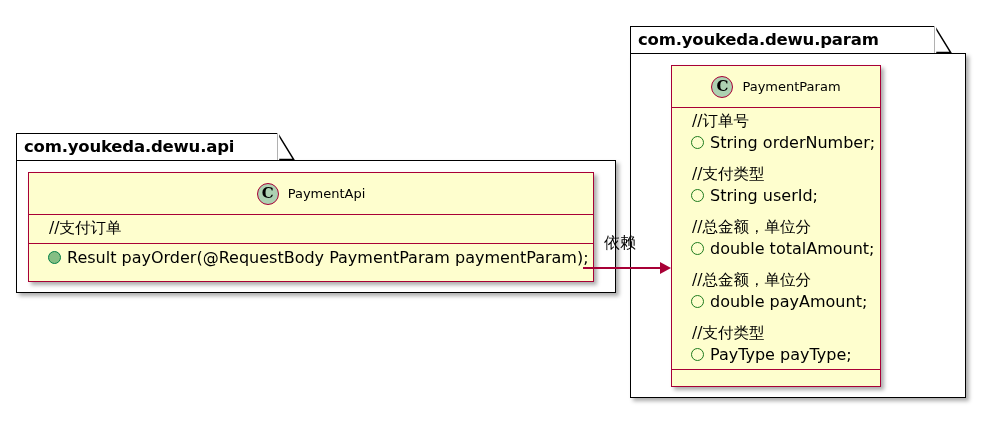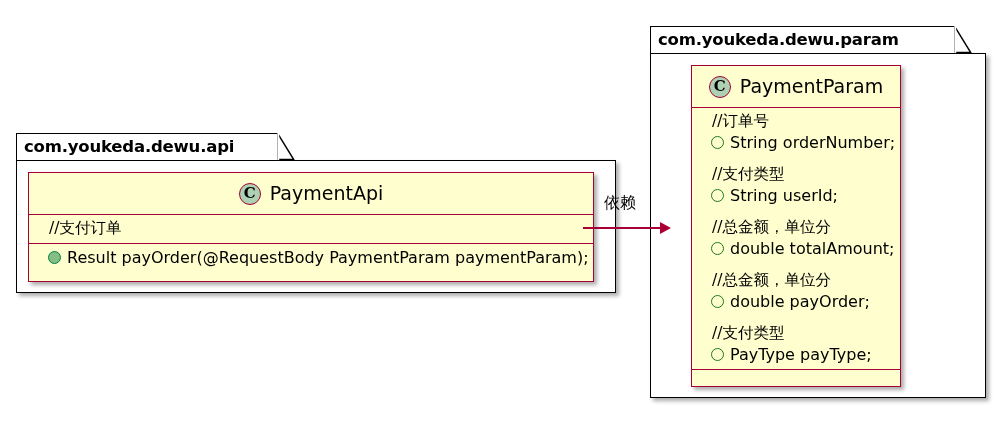--- a/index.html
+++ b/index.html
@@ -93,21 +93,21 @@
   }
   .class-icon span {
     font-family: "DejaVu Serif", serif;
     font-size: 15px;
     font-weight: bold;
     color: #000000;
     line-height: 1;
     margin-top: -1px;
   }
   .class-name {
-    font-size: 19px;
+    font-size: 13px;
     color: #000000;
     white-space: nowrap;
     line-height: 1;
   }
 
   .compartment {
     box-sizing: border-box;
     padding: 3px 0 4px 0;
   }
   .compartment + .compartment {
@@ -154,20 +154,21 @@
   }
   .marker.package-hollow {
     background: transparent;
     border: 1.6px solid #1E7B1E;
   }
 
   
   .edge {
     position: absolute;
     z-index: 5;
+    margin-top: 40px;
   }
   .edge-line {
     position: absolute;
     height: 1.6px;
     background: #A80036;
   }
   .edge-head {
     position: absolute;
     width: 0;
     height: 0;
@@ -217,21 +218,21 @@
 
       <div class="compartment">
         <div class="member-row">
           <span class="marker public-filled"></span>
           <span class="member-text">Result payOrder(@RequestBody PaymentParam paymentParam);</span>
         </div>
       </div>
     </div>
   </div>
 
-  <div class="package" style="left:630px; top:26px; width:336px; height:305px;margin-left:20px;">
+  <div class="package" style="left:630px; top:26px; width:336px; height:305px;">
 
     <div class="pkg-tab" style="width:305px;">
       <span class="pkg-tab-label">com.youkeda.dewu.param</span>
     </div>
     <svg class="pkg-tab-corner" style="left:304px;" width="18" height="29" viewBox="0 0 18 29">
       <polygon points="0.5,0.75 17,27.5 0.5,27.5" fill="#ffffff" stroke="#000000" stroke-width="1.5"></polygon>
       <rect x="0" y="0" width="2" height="28" fill="#ffffff"></rect>
     </svg>
 
     <div class="pkg-body" style="top:27px; width:336px; height:345px;"></div>
@@ -272,21 +273,21 @@
           <span class="marker package-hollow"></span>
           <span class="member-text">double totalAmount;</span>
         </div>
         <div class="spacer-row"></div>
 
         <div class="member-row comment-row">
           <span class="member-text">//总金额，单位分</span>
         </div>
         <div class="member-row">
           <span class="marker package-hollow"></span>
-          <span class="member-text">double payOrder;</span>
+          <span class="member-text">double payAmount;</span>
         </div>
         <div class="spacer-row"></div>
 
         <div class="member-row comment-row">
           <span class="member-text">//支付类型</span>
         </div>
         <div class="member-row">
           <span class="marker package-hollow"></span>
           <span class="member-text">PayType payType;</span>
         </div>

